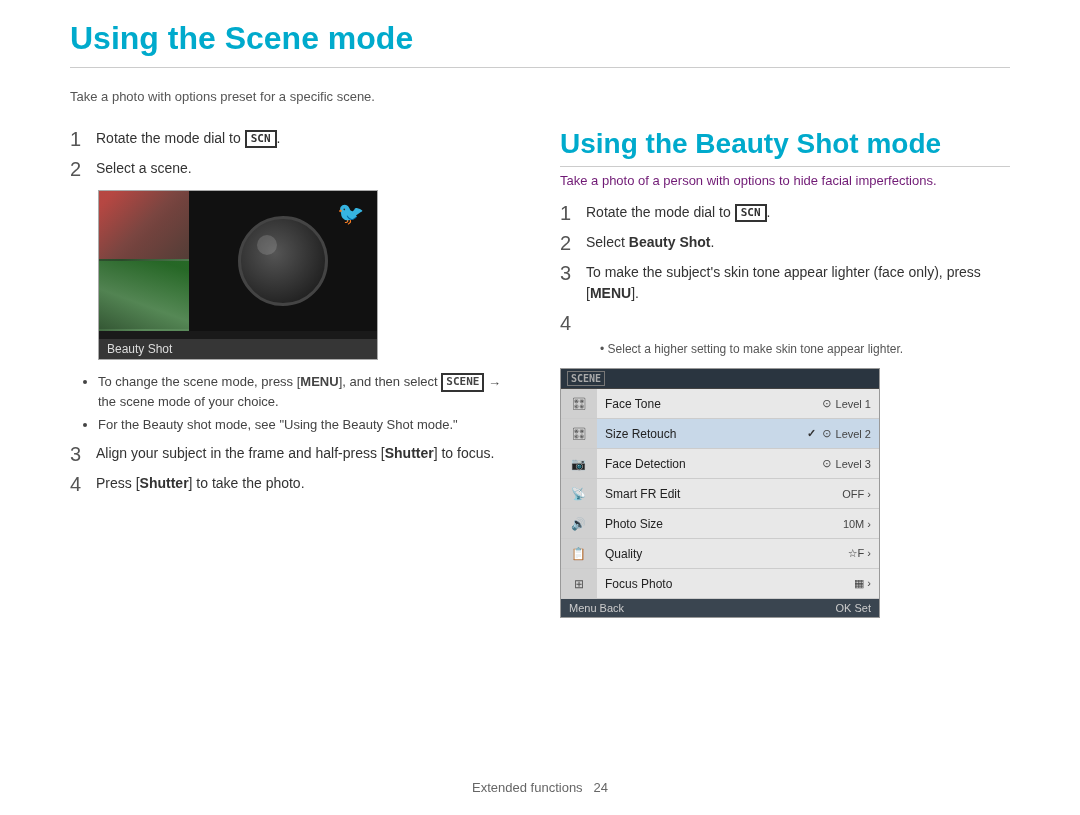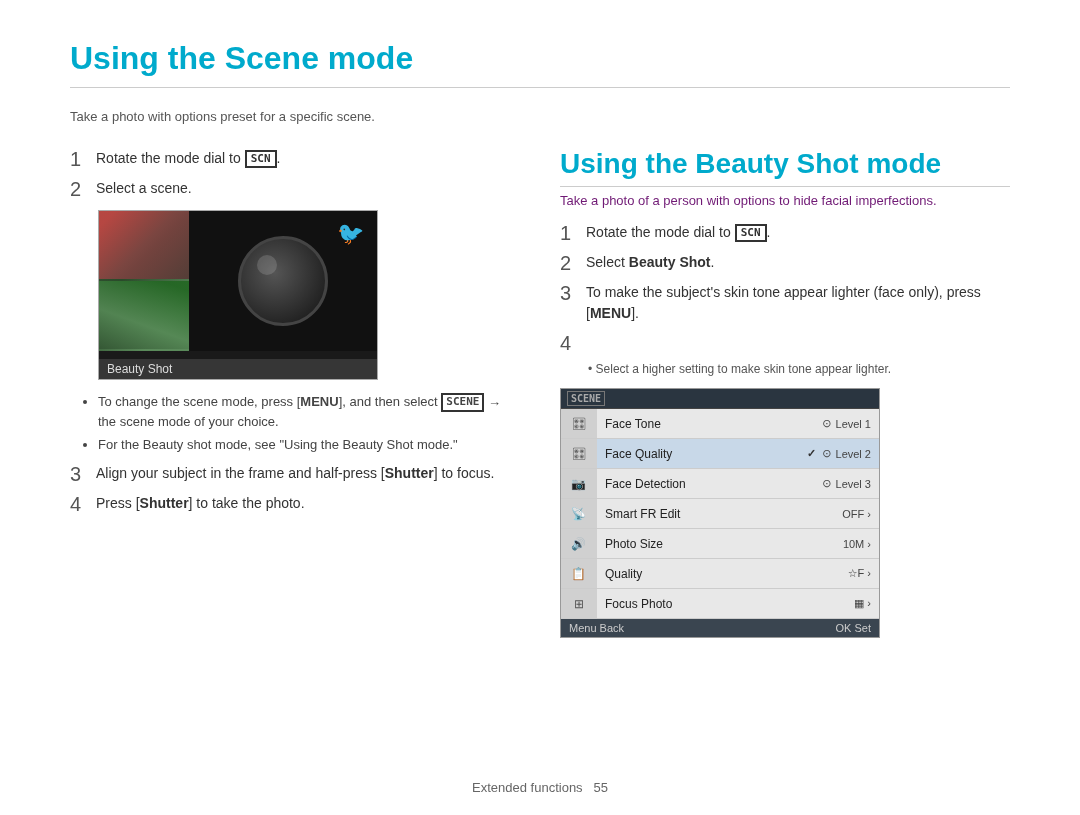--- a/index.html
+++ b/index.html
@@ -9,21 +9,21 @@
       height: 815px;
       background: #ffffff;
       font-family: 'Arial', sans-serif;
       font-size: 14px;
       color: #333;
       overflow: hidden;
       position: relative;
     }
 
     .page {
-      padding: 40px 70px 40px 70px;
+      padding: 20px 70px 40px 70px;
     }
 
     .main-title {
       font-size: 32px;
       color: #00aacc;
       font-weight: bold;
       margin-bottom: 8px;
       border-bottom: 1px solid #ccc;
       padding-bottom: 10px;
     }
@@ -309,21 +309,21 @@
       bottom: 20px;
       left: 0;
       right: 0;
       font-size: 13px;
       color: #666;
     }
 
     .bullet-sub {
       font-size: 12px;
       color: #555;
-      margin-left: 28px;
+      margin-left: 40px;
       margin-bottom: 8px;
     }
     .bullet-sub::before {
       content: '• ';
     }
   </style>
 </head>
 <body>
 
 <div class="page">
@@ -435,21 +435,21 @@
             <div class="menu-value-cell">
               <span style="font-size:11px;">⊙</span>
               <span>Level 1</span>
             </div>
           </div>
 
           <div class="menu-row highlighted">
             <div class="menu-icon-cell">
               <span style="font-size:12px;">🎛</span>
             </div>
-            <div class="menu-label-cell">Face Quality</div>
+            <div class="menu-label-cell">Size Retouch</div>
             <div class="menu-value-cell">
               <span class="checkmark">✓</span>
               <span style="font-size:11px;">⊙</span>
               <span>Level 2</span>
             </div>
           </div>
 
           <div class="menu-row">
             <div class="menu-icon-cell">
               <span style="font-size:12px;">📷</span>
@@ -502,14 +502,14 @@
       </div>
 
     </div>
   </div>
 
 </div>
 
 <div class="footer-text">
   <span>Extended functions</span>
   &nbsp;
-  <span>55</span>
+  <span>24</span>
 </div>
 
 </body></html>

